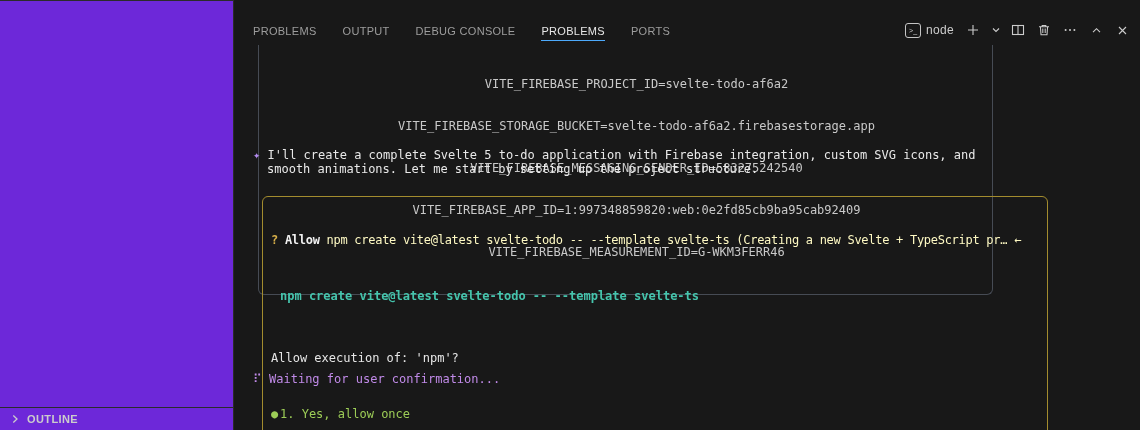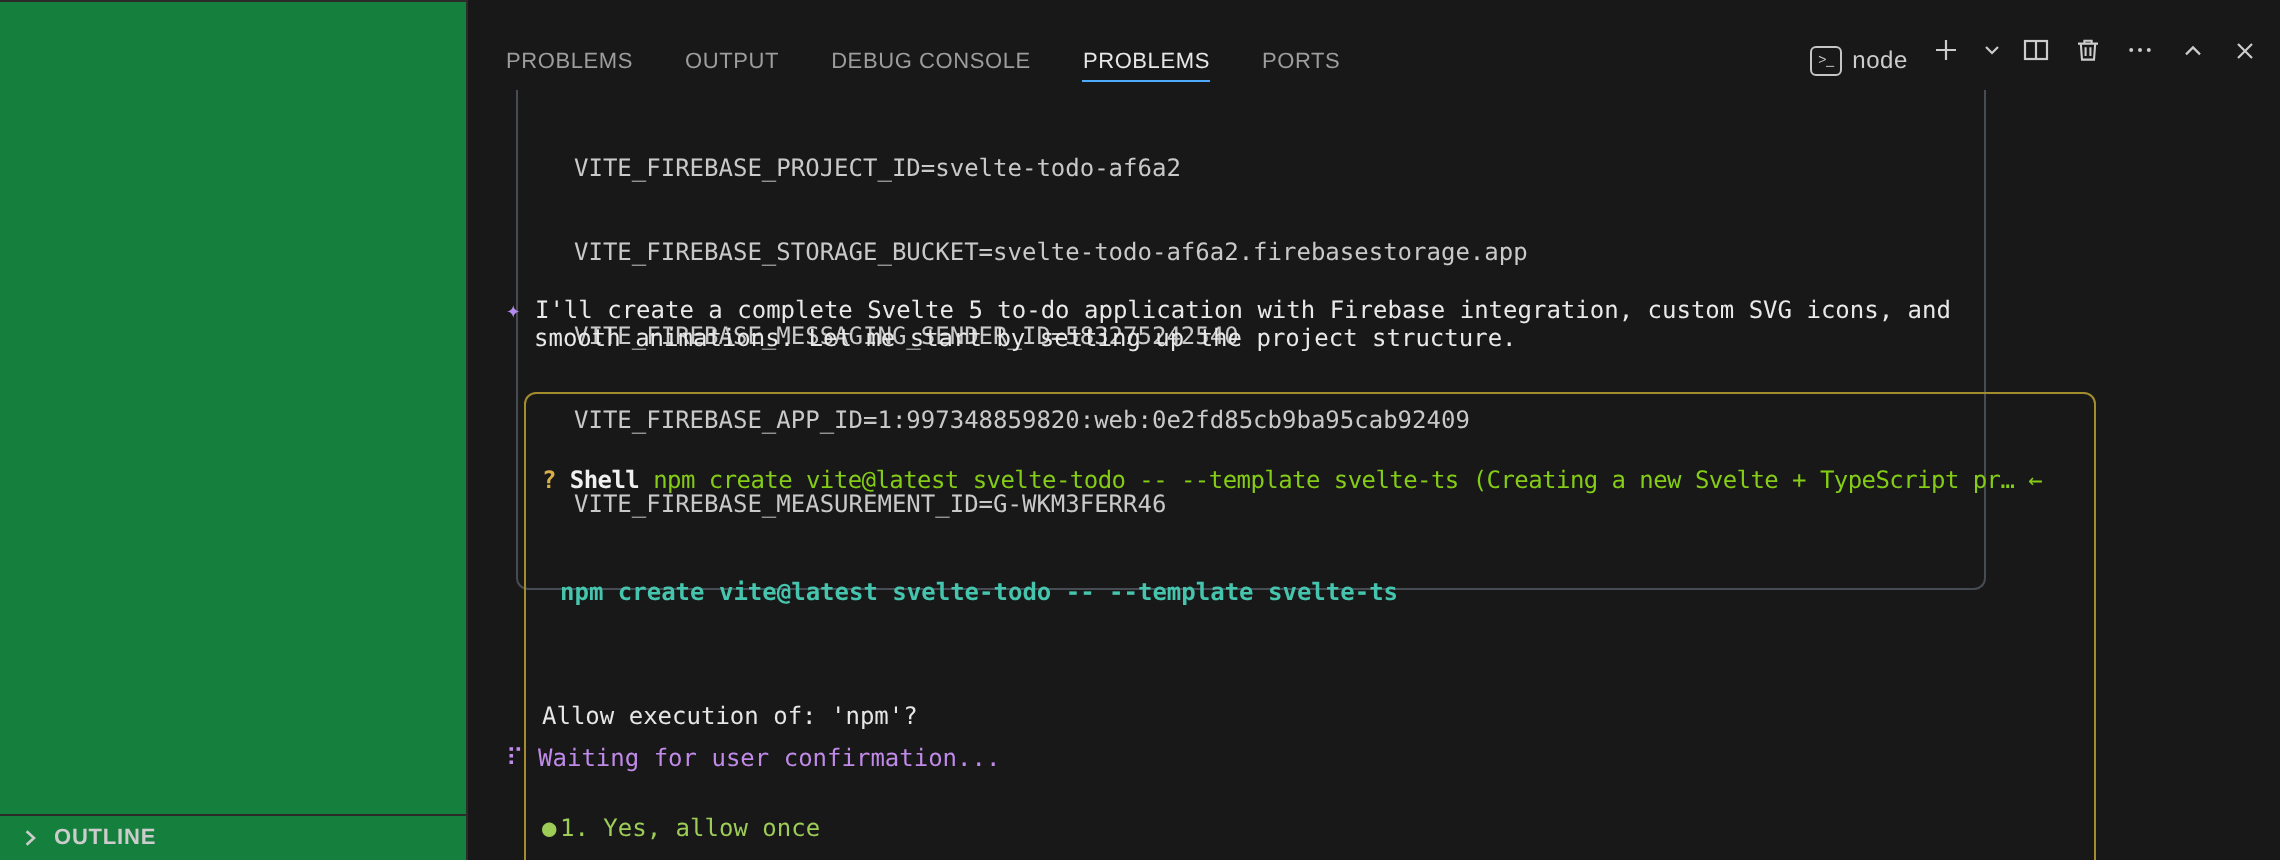--- a/index.html
+++ b/index.html
@@ -6,21 +6,21 @@
   html,body { margin:0; padding:0; background:#181818; }
   .app {
     position:relative; width:1140px; height:430px; overflow:hidden;
     background:#181818;
     font-family:"DejaVu Sans Mono", monospace;
     -webkit-font-smoothing:antialiased;
   }
   
   .sidebar {
     position:absolute; left:0; top:0; width:234px; height:430px;
-    background:#15803d; border-right:1px solid #2b2b2b; border-top:1px solid #2b2b2b;
+    background:#6d28d9; border-right:1px solid #2b2b2b; border-top:1px solid #2b2b2b;
   }
   .sidebar-sections { position:absolute; left:0; right:0; bottom:1px; }
   .sidebar-section {
     height:22px; border-top:1px solid #2b2b2b;
     display:flex; align-items:center; gap:7px; padding-left:10px;
     color:#cccccc; font-family:"Liberation Sans", sans-serif;
     font-size:11px; font-weight:700; letter-spacing:.4px; cursor:pointer;
   }
   .sidebar-section svg { flex:0 0 auto; }
   
@@ -28,58 +28,58 @@
   .tabbar {
     position:relative; height:30px; display:flex; align-items:center;
     gap:26px; padding-left:19px;
     font-family:"Liberation Sans", sans-serif; font-size:11px;
     color:#9d9d9d; letter-spacing:.3px;
   }
   .tab { padding:5px 0 3px; border-bottom:1px solid transparent; cursor:pointer; white-space:nowrap; }
   .tab.active { color:#e7e7e7; border-bottom-color:#4daafc; }
   .tab-actions {
     position:absolute; right:9px; top:0; height:30px;
-    display:flex; gap:8px; color:#cccccc;
+    display:flex; align-items:center; gap:8px; color:#cccccc;
   }
   .icon-btn { display:flex; align-items:center; justify-content:center; width:18px; height:20px; cursor:pointer; border-radius:3px; }
   .icon-btn.narrow { width:11px; }
   .term-badge {
     width:16px; height:15px; border:1px solid #c5c5c5; border-radius:3px;
     display:flex; align-items:center; justify-content:center;
     font-size:7px; line-height:7px; color:#cccccc; letter-spacing:0;
   }
   .profile-label { font-size:12px; color:#cccccc; margin-left:5px; margin-right:2px; }
   .profile-group { display:flex; align-items:center; }
   
   .term {
     position:absolute; left:0; top:30px; width:906px; height:400px;
     font-size:12px; line-height:14px; color:#cccccc; white-space:pre;
   }
   .env-box {
     position:absolute; left:24px; top:0; width:735px;
     border:1px solid #464b54; border-top:none;
     border-radius:0 0 6px 6px;
-    padding:4px 6px 7px 28px; color:#c9c9c9; overflow:hidden;
+    padding:4px 6px 7px 28px; color:#c9c9c9; overflow:hidden;text-align:center;
   }
   .env-box div { height:14px; }
   .assistant {
     position:absolute; left:19px; top:103px; width:770px;
     white-space:normal; padding-left:14px; text-indent:-14px; color:#e9e9e9;
   }
   .star { color:#b48cf0; }
   .confirm {
     position:absolute; left:28px; top:151px; width:786px;
     border:1px solid #a38c2e; border-radius:6px;
     padding:8px 8px 18px 4px; overflow:hidden;
   }
   .cline { height:14px; white-space:pre; }
   .gap { margin-top:14px; }
   .qmark { color:#d8b04a; font-weight:bold; }
   .toolname { color:#f0f0f0; font-weight:bold; }
-  .dim { color:#84cc16; }
+  .dim { color:#fef9c3; }
   .cmd { color:#45c5ad; font-weight:bold; padding-left:13px; }
   .question { color:#e6e6e6; padding-left:4px;margin-top:20px; }
   .opt { height:14px; padding-left:4px; display:flex; cursor:pointer; }
   .opt .bullet { width:9px; display:inline-block; }
   .opt.selected, .opt.selected .bullet { color:#9dcd57; }
   .summary-line { padding-left:4px; letter-spacing:-0.28px; }
   .waiting { position:absolute; left:19px; top:327px; color:#c08ae8; }
   .footer { position:absolute; left:0; top:369px; width:906px; height:14px; }
   .cwd { position:absolute; left:19px; color:#c4b5fd; font-weight:normal; }
   .sandbox { position:absolute; left:275px; color:#f06a6e; }
@@ -168,21 +168,21 @@
         <div>VITE_FIREBASE_MESSAGING_SENDER_ID=583275242540</div>
         <div>VITE_FIREBASE_APP_ID=1:997348859820:web:0e2fd85cb9ba95cab92409</div>
         <div>VITE_FIREBASE_MEASUREMENT_ID=G-WKM3FERR46</div>
       </div>
 
       
       <div class="assistant"><span class="star">✦</span> <span>I'll create a complete Svelte 5 to-do application with Firebase integration, custom SVG icons, and smooth animations. Let me start by setting up the project structure.</span></div>
 
       
       <div class="confirm">
-        <div class="cline summary-line"><span class="qmark">?</span> <span class="toolname">Shell</span> <span class="dim">npm create vite@latest svelte-todo -- --template svelte-ts (Creating a new Svelte + TypeScript pr…</span> <span class="dim">←</span></div>
+        <div class="cline summary-line"><span class="qmark">?</span> <span class="toolname">Allow</span> <span class="dim">npm create vite@latest svelte-todo -- --template svelte-ts (Creating a new Svelte + TypeScript pr…</span> <span class="dim">←</span></div>
         <div class="cline cmd gap">npm create vite@latest svelte-todo -- --template svelte-ts</div>
         <div class="cline question gap">Allow execution of: 'npm'?</div>
         <div class="opt selected gap"><span class="bullet">●</span><span>1. Yes, allow once</span></div>
         <div class="opt"><span class="bullet"></span><span>2. Yes, allow always ...</span></div>
         
       </div>
 
       
       <div class="waiting"><span>⠏</span><span> Waiting for user confirmation...</span></div>
 

